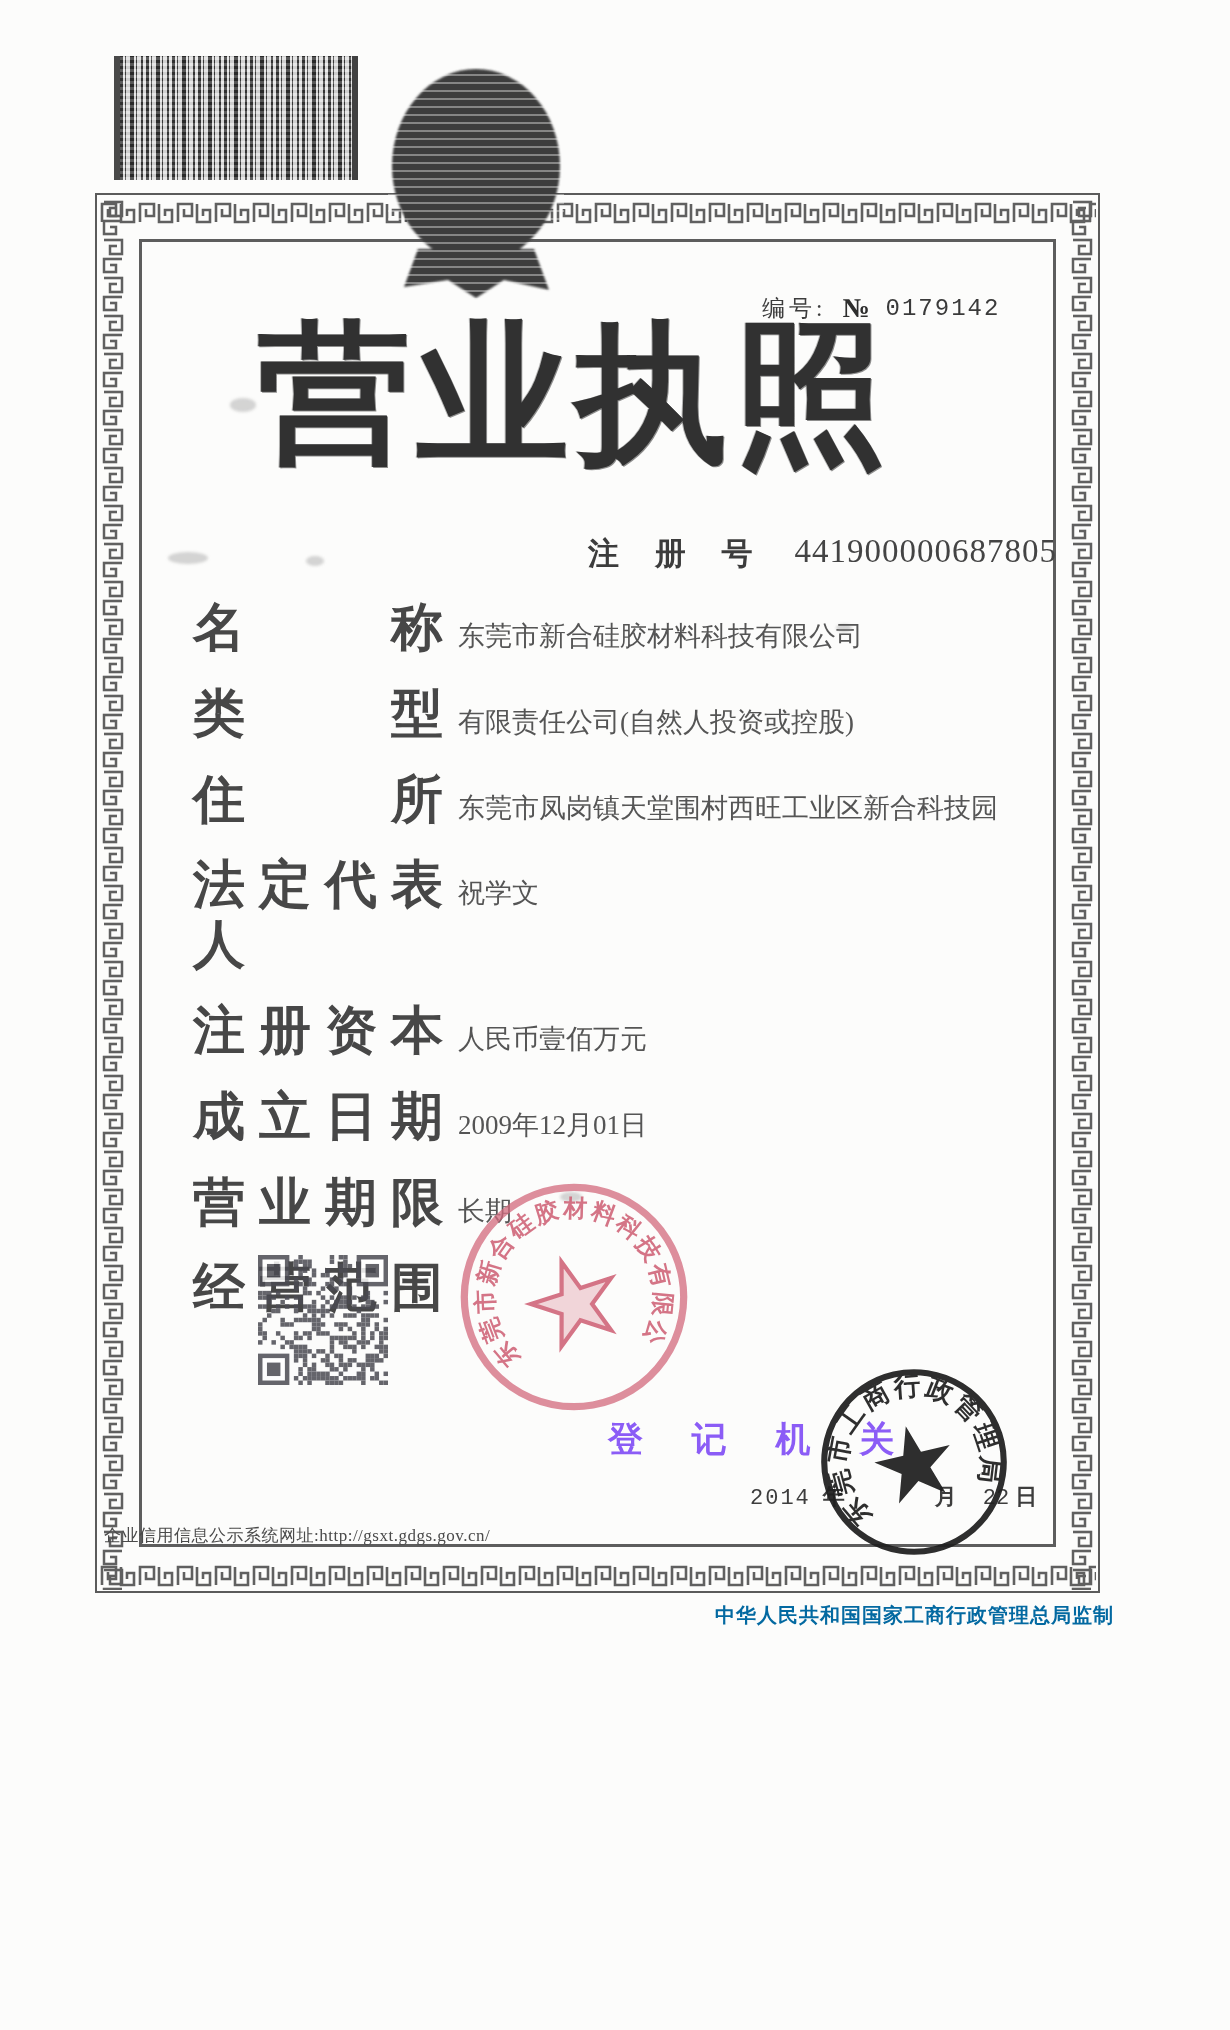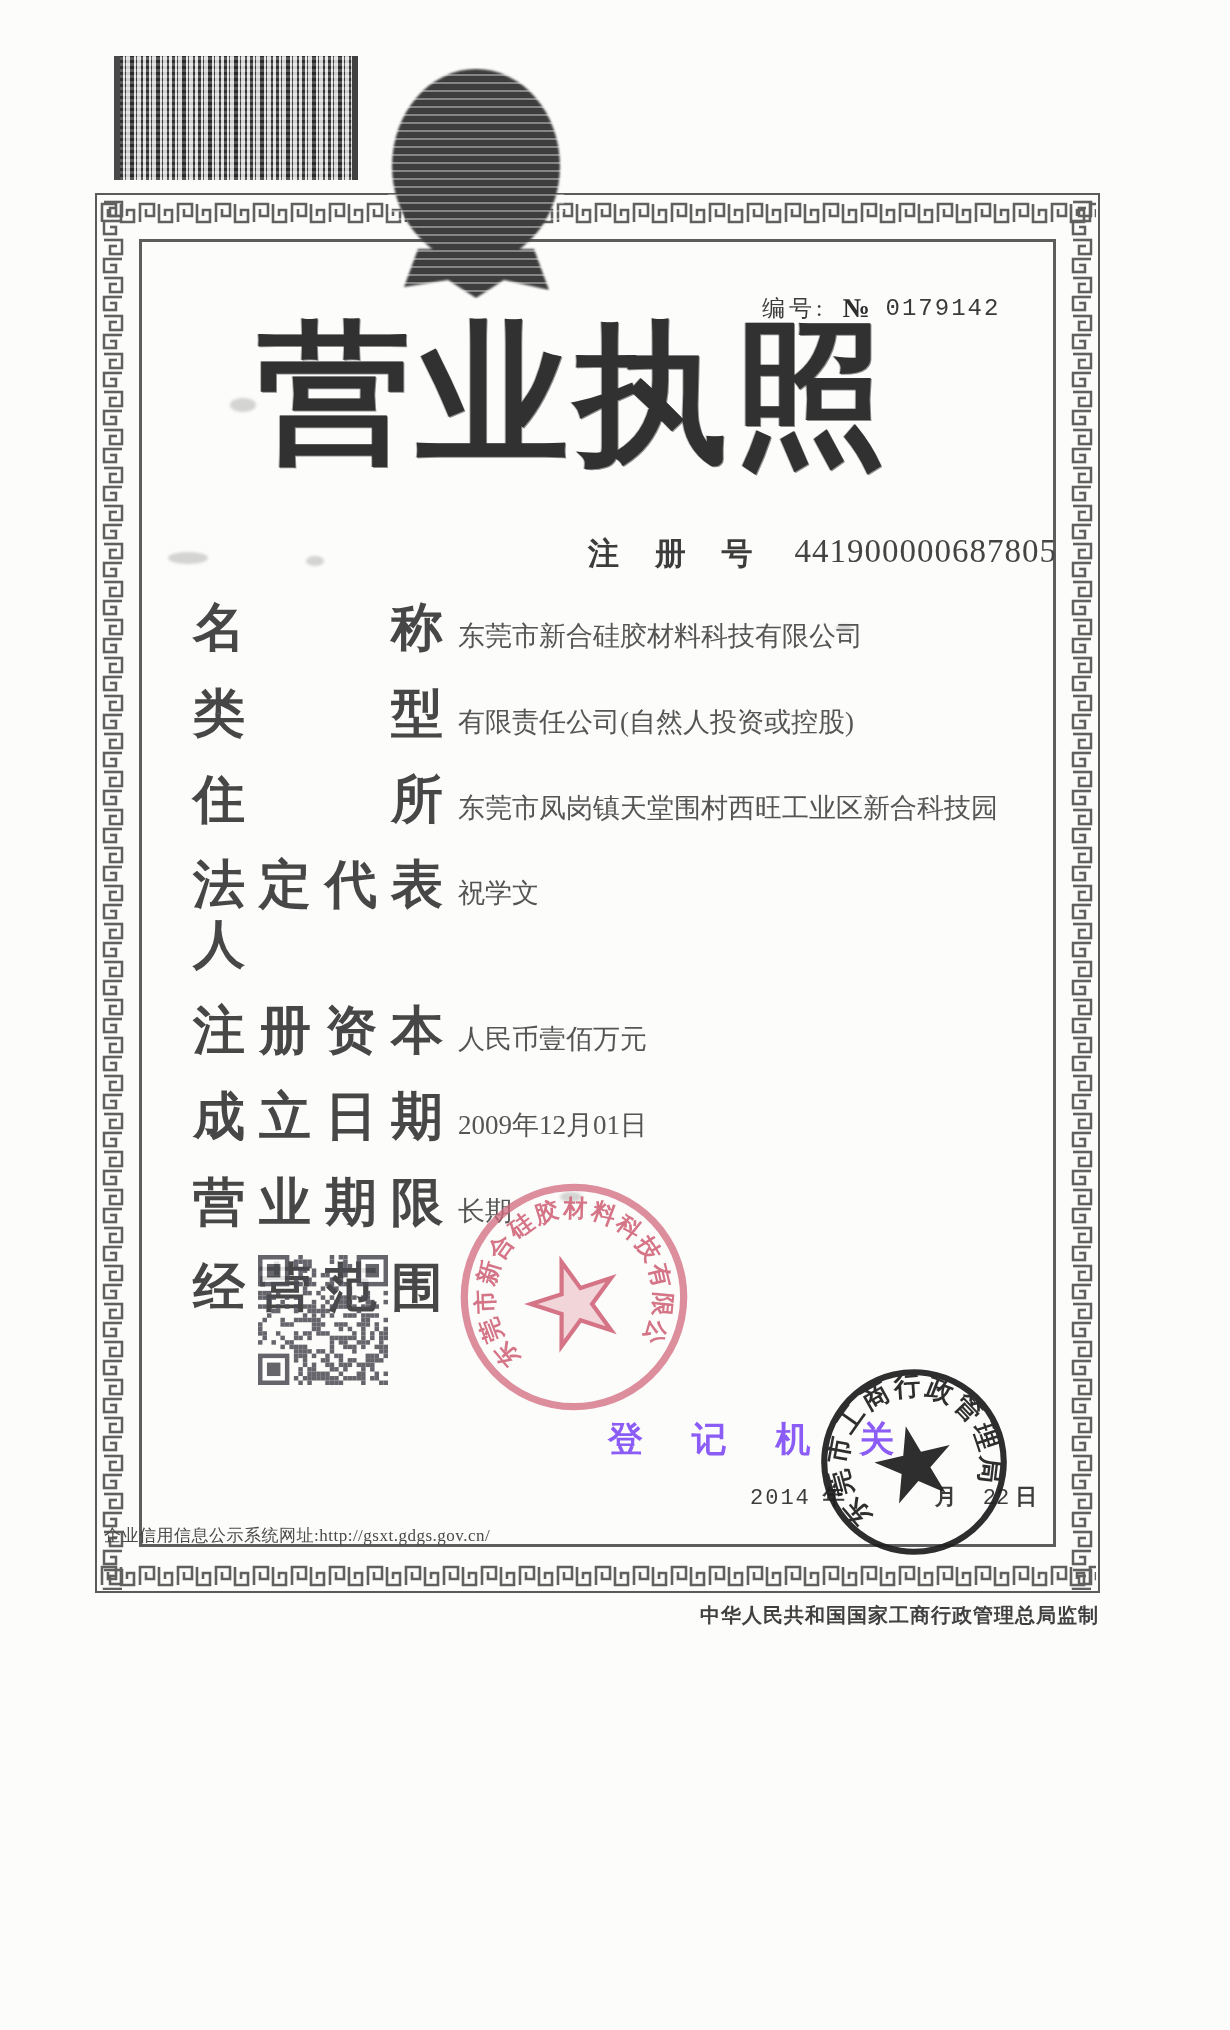--- a/index.html
+++ b/index.html
@@ -73,21 +73,21 @@
   .registrar{left:608px;top:1416px;font-size:35px;font-weight:700;letter-spacing:20px;color:#8b5cf6;z-index:2;white-space:nowrap;}
   .datetext{left:750px;top:1482px;z-index:2;display:flex;align-items:baseline;font-size:22px;color:#3d3d3d;}
   .datetext .y{font-family:"Liberation Mono",monospace;letter-spacing:2px;}
   .datetext .u{font-weight:700;margin-left:12px;}
   .datetext .gap1{width:78px;}
   .datetext .d{font-family:"Liberation Mono",monospace;margin-left:26px;}
   .datetext .du{font-weight:700;margin-left:6px;}
 
   
   .footer-left{left:104px;top:1512px;font-size:17px;color:#4a4a4a;letter-spacing:.5px;z-index:2;margin-top:12px;}
-  .footer-right{left:700px;top:1602px;font-size:20px;font-weight:700;color:#404040;letter-spacing:1px;z-index:2;}
+  .footer-right{left:715px;top:1602px;font-size:20px;font-weight:700;color:#0369a1;letter-spacing:1px;z-index:2;}
 
   
   .artifact{background:rgba(90,90,90,.25);border-radius:50%;filter:blur(1.5px);z-index:0;}
 </style>
 </head>
 <body>
 
 <svg width="0" height="0" style="position:absolute" aria-hidden="true">
   <defs>
     <pattern id="gkh" width="38" height="28" patternUnits="userSpaceOnUse">

